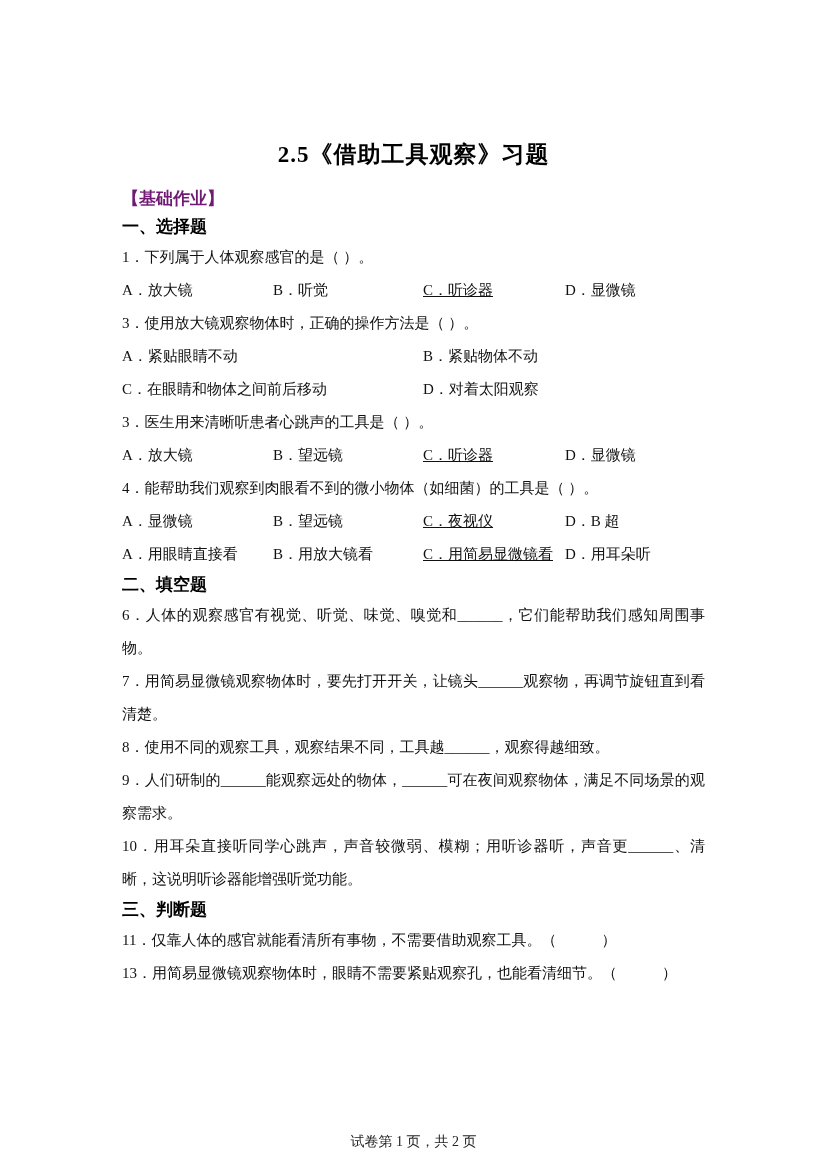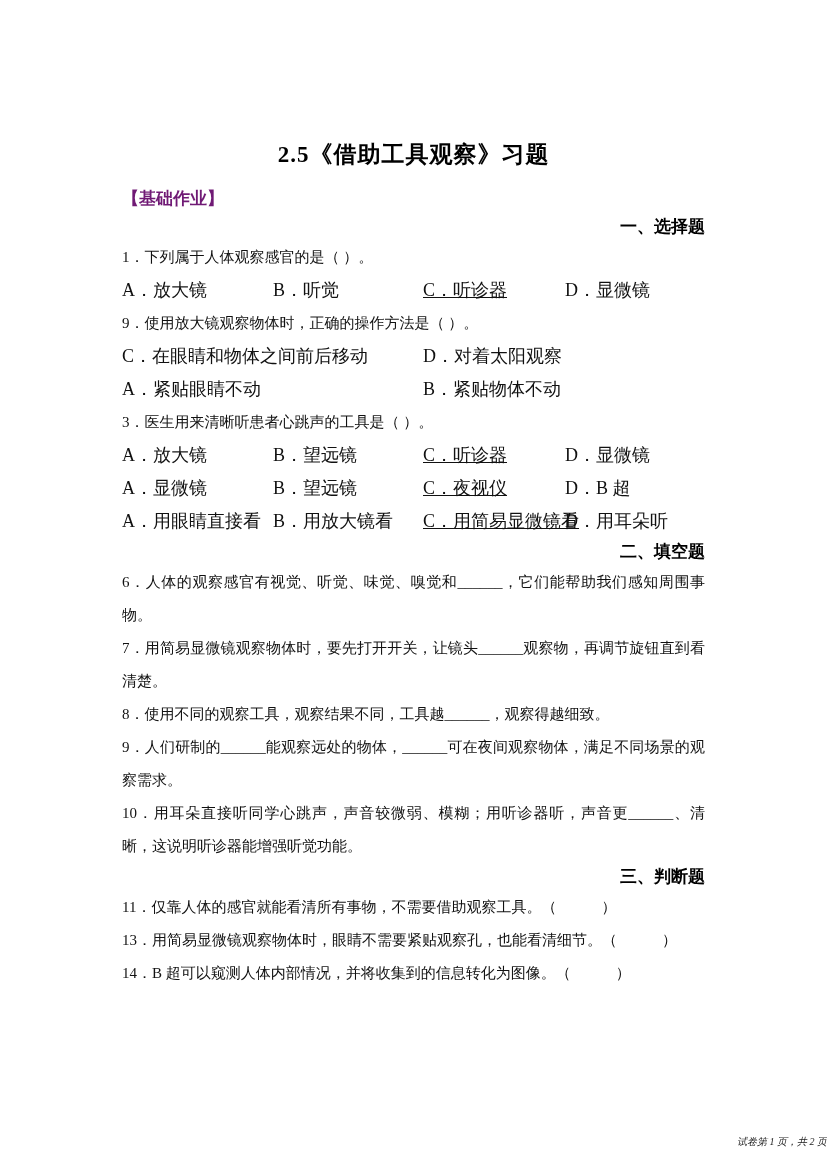--- a/index.html
+++ b/index.html
@@ -30,50 +30,48 @@
     line-height: 28px;
     margin: 0;
     color: #701a75;
   }
   .section-heading {
     font-size: 17px;
     font-weight: bold;
     line-height: 28px;
     margin: 0;
     color: #000000;
-    text-align: right;
   }
   .q {
     font-size: 15px;
     line-height: 33px;
     margin: 0;
     text-align: justify;
     text-justify: inter-ideograph;
   }
   .opts {
     display: flex;
-    font-size: 18px;
+    font-size: 15px;
     line-height: 33px;
     white-space: nowrap;
   }
   .o1 { width: 151px; }
   .o2 { width: 150px; }
   .o3 { width: 142px; text-decoration: underline; }
   .o4 { flex: 1; }
   .half { width: 301px; }
   .footer {
     position: absolute;
     left: 0;
     right: 0;
     bottom: 30px;
-    text-align: right;
-    font-size: 10px;
+    text-align: center;
+    font-size: 14px;
     line-height: 20px;
     color: #222222;
-    font-style: italic;
   }
 </style>
 </head>
 <body>
 
 <div class="page">
 
   <h1 class="title">2.5《借助工具观察》习题</h1>
 
   <div class="hw-label">【基础作业】</div>
@@ -81,38 +79,39 @@
   <h2 class="section-heading">一、选择题</h2>
 
   <p class="q">1．下列属于人体观察感官的是（ ）。</p>
   <div class="opts">
     <span class="o1">A．放大镜</span>
     <span class="o2">B．听觉</span>
     <span class="o3">C．听诊器</span>
     <span class="o4">D．显微镜</span>
   </div>
 
-  <p class="q">9．使用放大镜观察物体时，正确的操作方法是（ ）。</p>
+  <p class="q">3．使用放大镜观察物体时，正确的操作方法是（ ）。</p>
+  <div class="opts">
+    <span class="half">A．紧贴眼睛不动</span>
+    <span class="o4">B．紧贴物体不动</span>
+  </div>
   <div class="opts">
     <span class="half">C．在眼睛和物体之间前后移动</span>
     <span class="o4">D．对着太阳观察</span>
-  </div>
-  <div class="opts">
-    <span class="half">A．紧贴眼睛不动</span>
-    <span class="o4">B．紧贴物体不动</span>
   </div>
 
   <p class="q">3．医生用来清晰听患者心跳声的工具是（ ）。</p>
   <div class="opts">
     <span class="o1">A．放大镜</span>
     <span class="o2">B．望远镜</span>
     <span class="o3">C．听诊器</span>
     <span class="o4">D．显微镜</span>
   </div>
 
+  <p class="q">4．能帮助我们观察到肉眼看不到的微小物体（如细菌）的工具是（ ）。</p>
   <div class="opts">
     <span class="o1">A．显微镜</span>
     <span class="o2">B．望远镜</span>
     <span class="o3">C．夜视仪</span>
     <span class="o4">D．B 超</span>
   </div>
 
   <div class="opts">
     <span class="o1">A．用眼睛直接看</span>
     <span class="o2">B．用放大镜看</span>
@@ -125,17 +124,16 @@
   <p class="q">6．人体的观察感官有视觉、听觉、味觉、嗅觉和______，它们能帮助我们感知周围事物。</p>
   <p class="q">7．用简易显微镜观察物体时，要先打开开关，让镜头______观察物，再调节旋钮直到看清楚。</p>
   <p class="q">8．使用不同的观察工具，观察结果不同，工具越______，观察得越细致。</p>
   <p class="q">9．人们研制的______能观察远处的物体，______可在夜间观察物体，满足不同场景的观察需求。</p>
   <p class="q">10．用耳朵直接听同学心跳声，声音较微弱、模糊；用听诊器听，声音更______、清晰，这说明听诊器能增强听觉功能。</p>
 
   <h2 class="section-heading">三、判断题</h2>
 
   <p class="q">11．仅靠人体的感官就能看清所有事物，不需要借助观察工具。（　　　）</p>
   <p class="q">13．用简易显微镜观察物体时，眼睛不需要紧贴观察孔，也能看清细节。（　　　）</p>
-  <p class="q">14．B 超可以窥测人体内部情况，并将收集到的信息转化为图像。（　　　）</p>
 
   <div class="footer">试卷第 1 页，共 2 页</div>
 
 </div>
 
 </body></html>

